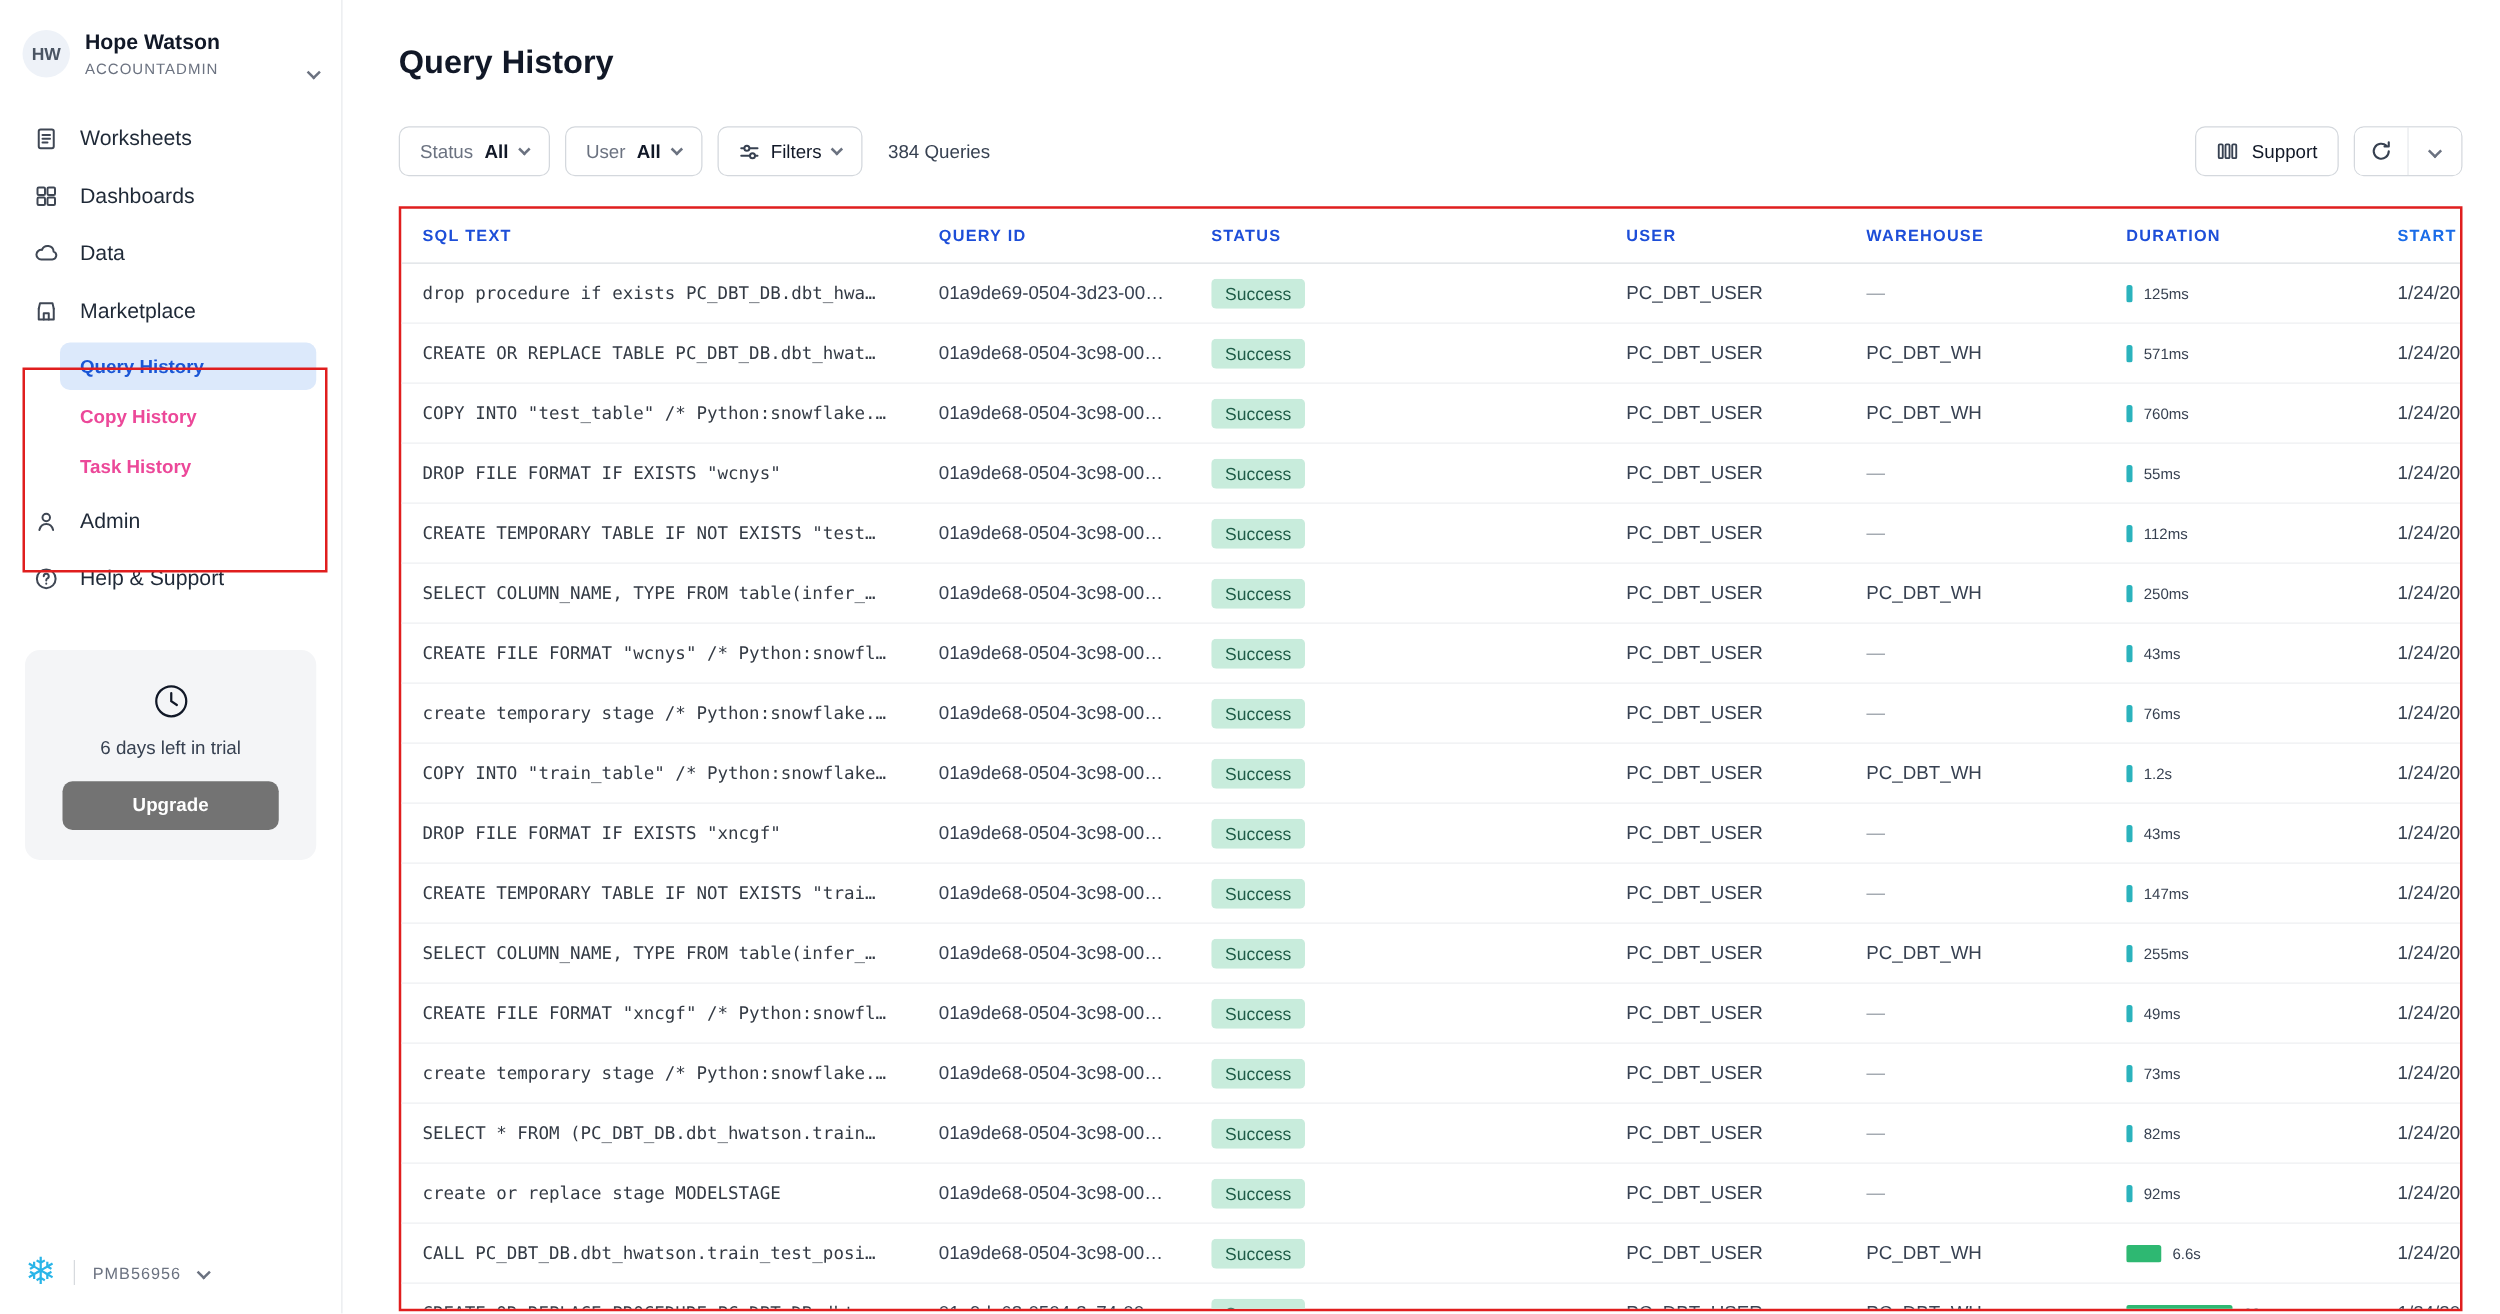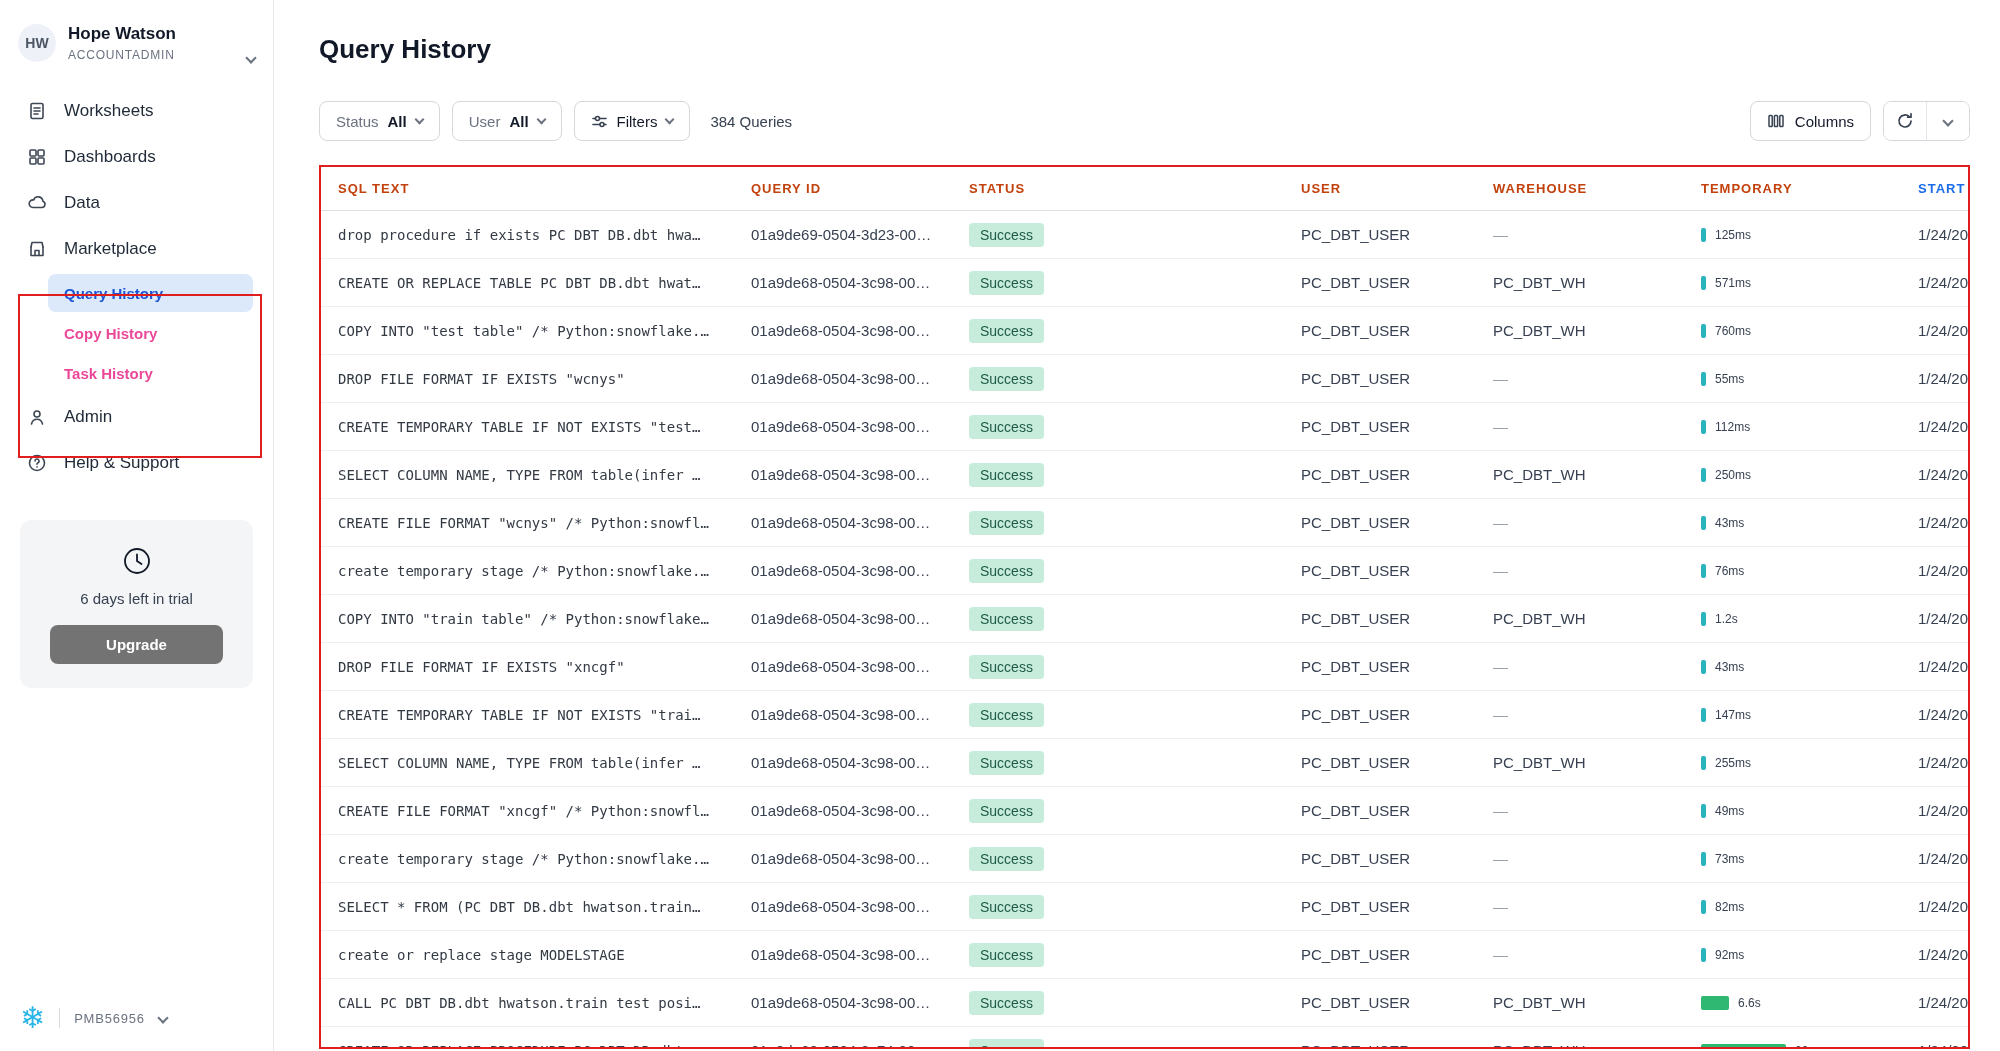--- a/index.html
+++ b/index.html
@@ -75,21 +75,21 @@
   .ig-btn svg { stroke:#374151; fill:none; stroke-width:1.7; stroke-linecap:round; stroke-linejoin:round; }
   
   .table-wrap {
     margin-top:24px; border:2px solid #e01e1e; height:884px; overflow:hidden; background:#fff;
   }
   .thead, .trow {
     display:grid; grid-template-columns:413px 218px 332px 192px 208px 217px 1fr;
     padding-left:17px; align-items:center;
   }
   .thead { height:44px; border-bottom:1px solid #dcdfe3; }
-  .th { font-size:13px; font-weight:bold; color:#c2410c; letter-spacing:1px; white-space:nowrap; overflow:hidden; }
+  .th { font-size:13px; font-weight:bold; color:#1d4ed8; letter-spacing:1px; white-space:nowrap; overflow:hidden; }
   .th.sorted { color:#1a6ce8; }
   .trow { height:48px; border-bottom:1px solid #eef0f2; cursor:pointer; }
   .cell { font-size:15px; color:#374151; white-space:nowrap; overflow:hidden; padding-right:18px; }
   .cell.start { padding-right:0; }
   .mono { font-family:"DejaVu Sans Mono", monospace; font-size:14px; color:#333a44; }
   .badge {
     display:inline-block; background:#c8ecdc; color:#1d5b47; font-size:14px;
     border-radius:4px; padding:4px 11px;
   }
   .dur { display:flex; align-items:center; gap:9px; }
@@ -251,21 +251,21 @@
       <span class="toolbar-spacer"></span>
 
       <button class="pill-btn columns-btn">
         <span style="display:flex;">
           <svg width="18" height="18" viewBox="0 0 18 18" style="stroke:#374151;fill:none;stroke-width:1.5;">
               <rect x="2" y="3.5" width="3.2" height="11" rx="0.8"></rect>
               <rect x="7.4" y="3.5" width="3.2" height="11" rx="0.8"></rect>
               <rect x="12.8" y="3.5" width="3.2" height="11" rx="0.8"></rect>
             </svg>
         </span>
-        <span class="val" style="font-weight:normal;">Columns</span>
+        <span class="val" style="font-weight:normal;">Support</span>
       </button>
 
       <div class="icon-group">
         <button class="ig-btn">
           <svg width="18" height="18" viewBox="0 0 18 18">
               <path d="M15 9a6 6 0 1 1-1.8-4.3"></path>
               <path d="M15 1.8v3.4h-3.4"></path>
             </svg>
         </button>
         <span class="ig-sep"></span>
@@ -275,21 +275,21 @@
       </div>
     </div>
 
     <div class="table-wrap">
       <div class="thead">
         <div class="th">SQL TEXT</div>
         <div class="th">QUERY ID</div>
         <div class="th">STATUS</div>
         <div class="th">USER</div>
         <div class="th">WAREHOUSE</div>
-        <div class="th">TEMPORARY</div>
+        <div class="th">DURATION</div>
         <div class="th sorted">START TIME</div>
       </div>
       <div>
   <div class="trow">
     <div class="cell sql mono">drop procedure if exists PC_DBT_DB.dbt_hwa…</div>
     <div class="cell qid">01a9de69-0504-3d23-00…</div>
     <div class="cell">
       <span class="badge">Success</span>
     </div>
     <div class="cell user">PC_DBT_USER</div>

